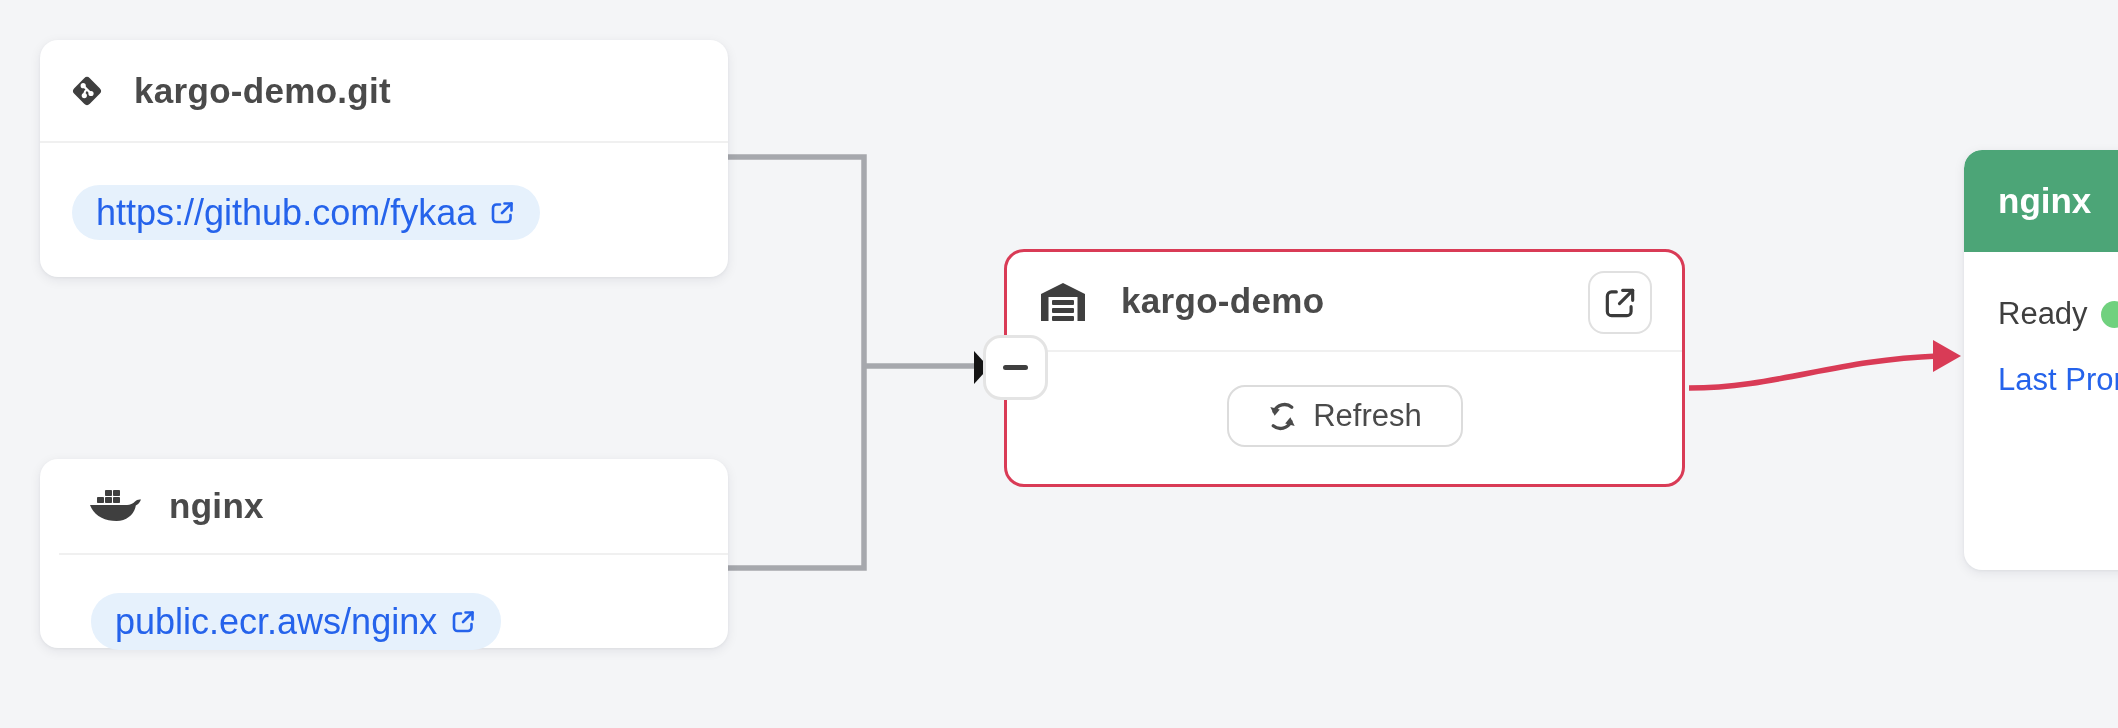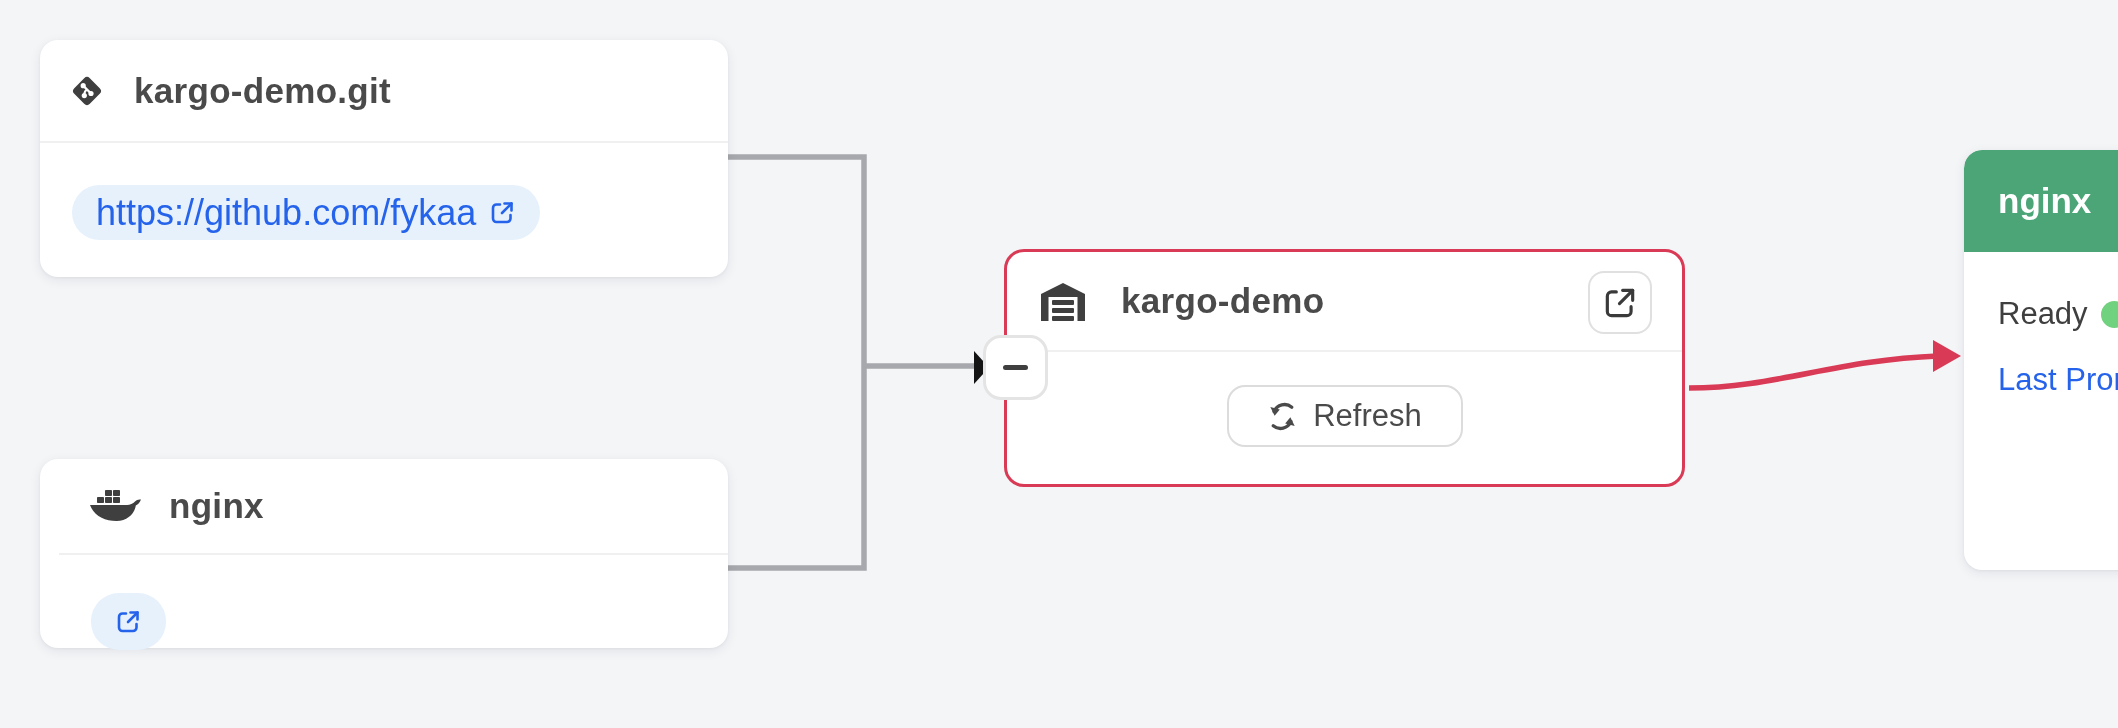--- a/index.html
+++ b/index.html
@@ -104,20 +104,21 @@
           <rect x="24" y="9" width="7" height="6" rx="0.8"></rect>
           <rect x="16" y="2" width="7" height="6" rx="0.8"></rect>
           <rect x="24" y="2" width="7" height="6" rx="0.8"></rect>
           <path d="M1 17 H38 C41 17 44 15.5 46 13.5 C47.5 12 49.5 11.2 52 11.6 C50.8 14.6 49.2 16.6 46.8 17.6 C45.6 25.5 38.5 33 27.5 33 C15.5 33 5 28 1 17 Z"></path>
         </svg>
       </span>
       <span class="card-title">nginx</span>
     </div>
     <div class="card-body">
       <a class="link-pill">
+        <span>public.ecr.aws/nginx</span>
         <span class="ico">
           <svg width="27" height="27" viewBox="0 0 27 27" fill="none" stroke="#2563eb" stroke-width="2.6" stroke-linecap="round" stroke-linejoin="round">
             <path d="M11 5.5 H7.5 A3.5 3.5 0 0 0 4 9 V19.5 A3.5 3.5 0 0 0 7.5 23 H18 A3.5 3.5 0 0 0 21.5 19.5 V16"></path>
             <path d="M15.5 4.5 H22.5 V11.5"></path>
             <path d="M22.5 4.5 L13 14"></path>
           </svg>
         </span>
       </a>
     </div>
   </div>

